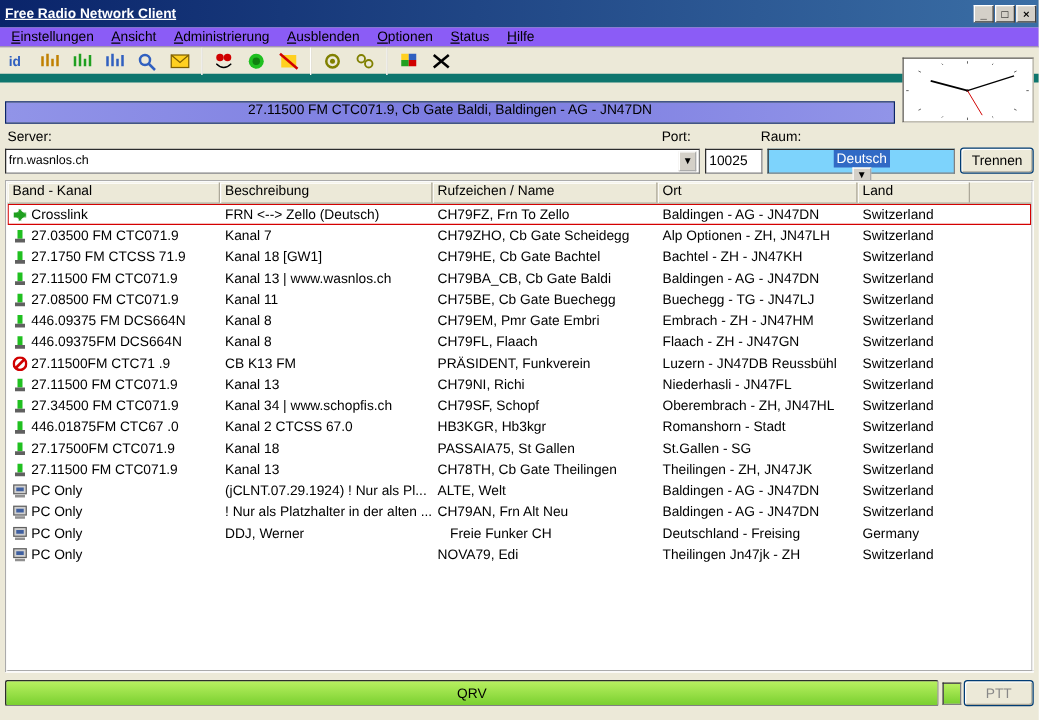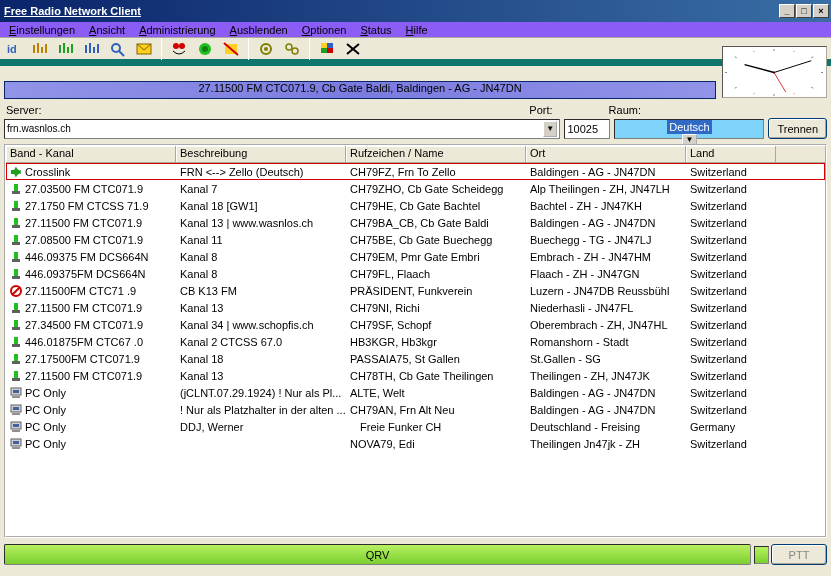--- a/index.html
+++ b/index.html
@@ -234,21 +234,21 @@
       <div class="row">
         <div class="cell c0">
           <span class="ricon"><svg width="12" height="12">
               <rect x="4" y="1" width="4" height="7" fill="#20c020"></rect>
               <rect x="2" y="8" width="8" height="3" fill="#606060"></rect>
             </svg></span>
           <span>27.03500 FM CTC071.9</span>
         </div>
         <div class="cell c1">Kanal 7</div>
         <div class="cell c2">CH79ZHO, Cb Gate Scheidegg</div>
-        <div class="cell c3">Alp Theilingen - ZH, JN47LH</div>
+        <div class="cell c3">Alp Optionen - ZH, JN47LH</div>
         <div class="cell c4">Switzerland</div>
       </div>
       <div class="row">
         <div class="cell c0">
           <span class="ricon"><svg width="12" height="12">
               <rect x="4" y="1" width="4" height="7" fill="#20c020"></rect>
               <rect x="2" y="8" width="8" height="3" fill="#606060"></rect>
             </svg></span>
           <span>27.1750 FM CTCSS 71.9</span>
         </div>

